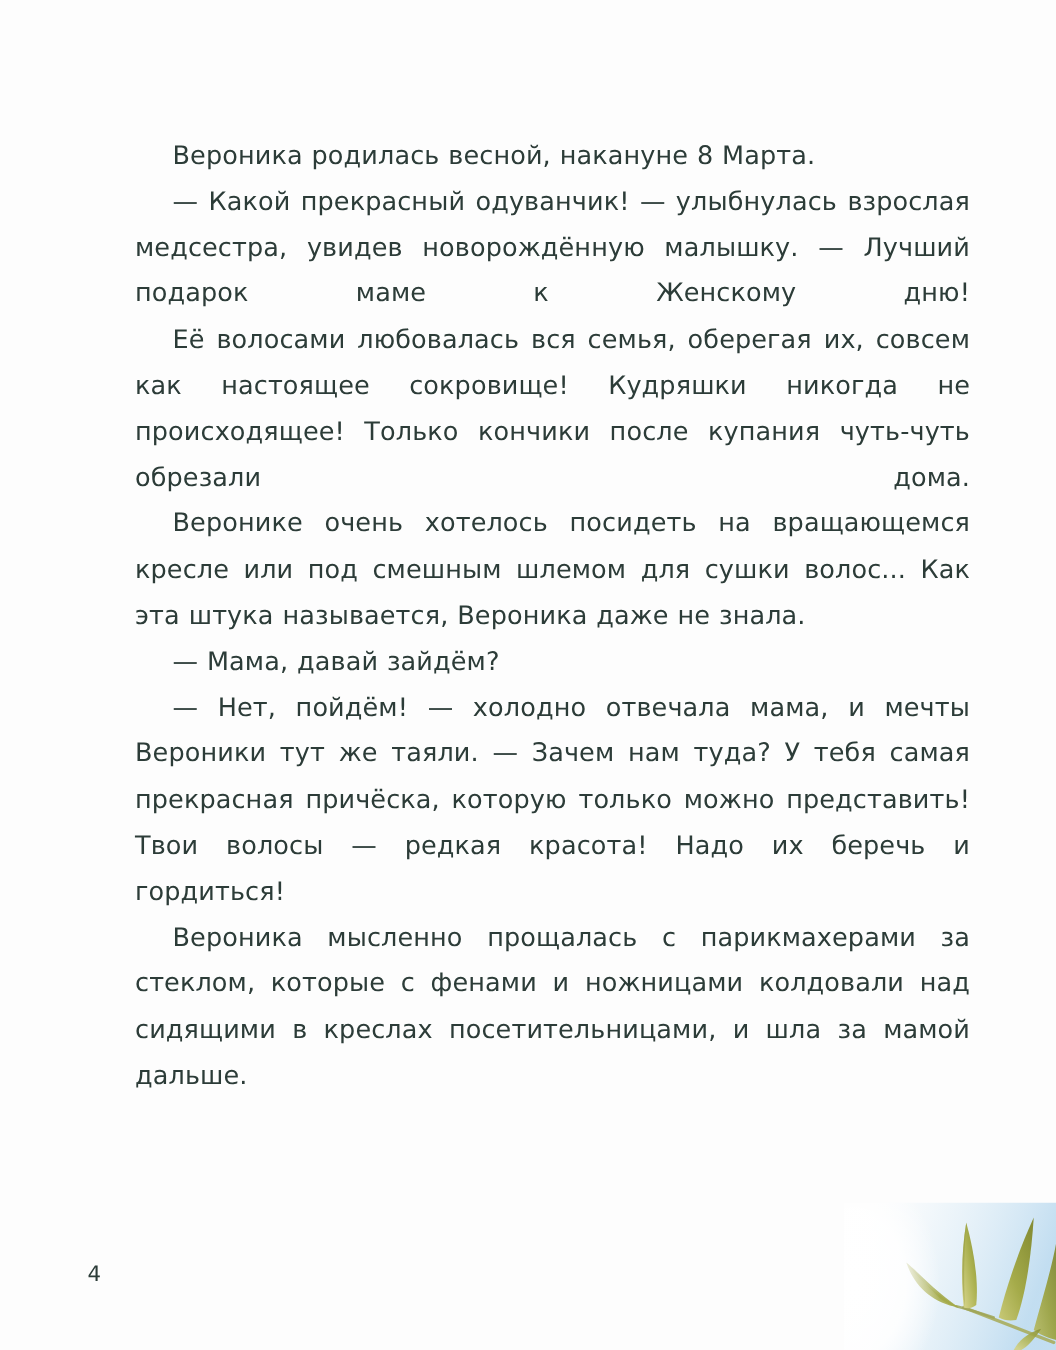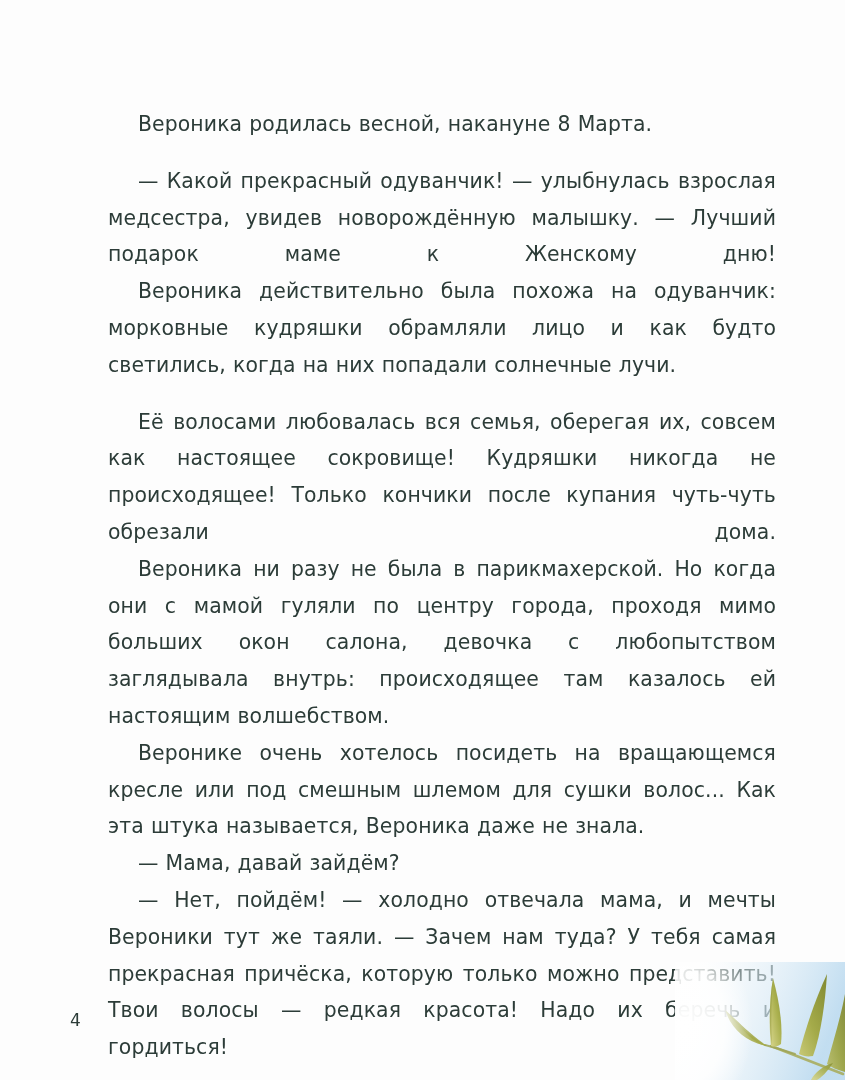--- a/index.html
+++ b/index.html
@@ -45,21 +45,20 @@
     letter-spacing: 0.1px;
     word-spacing: 0.5px;
   }
   .para:last-child {
     text-align-last: left;
   }
 
   
   .para.flush-last {
     text-align-last: justify;
-    margin-top: 20px;
   }
 
   
   .folio {
     position: absolute;
     left: 70px;
     top: 1010px;
     color: #2c3c38;
     font-size: 17px;
     line-height: 20px;
@@ -82,23 +81,21 @@
   }
 </style>
 </head>
 <body>
 
 <div class="page">
 
   <div class="text-block">
     <p class="para">Вероника родилась весной, накануне 8 Марта.</p>
     <p class="para flush-last">— Какой прекрасный одуванчик! — улыбнулась взрослая медсестра, увидев новорождённую малышку. — Лучший подарок маме к Женскому дню!</p>
-    <p class="para">Вероника действительно была похожа на одуванчик: морковные кудряшки обрамляли лицо и как будто светились, когда на них попадали солнечные лучи.</p>
     <p class="para flush-last">Её волосами любовалась вся семья, оберегая их, совсем как настоящее сокровище! Кудряшки никогда не происходящее! Только кончики после купания чуть-чуть обрезали дома.</p>
-    <p class="para">Вероника ни разу не была в парикмахерской. Но когда они с мамой гуляли по центру города, проходя мимо больших окон салона, девочка с любопытством заглядывала внутрь: происходящее там казалось ей настоящим волшебством.</p>
     <p class="para">Веронике очень хотелось посидеть на вращающемся кресле или под смешным шлемом для сушки волос... Как эта штука называется, Вероника даже не знала.</p>
     <p class="para">— Мама, давай зайдём?</p>
     <p class="para">— Нет, пойдём! — холодно отвечала мама, и мечты Вероники тут же таяли. — Зачем нам туда? У тебя самая прекрасная причёска, которую только можно представить! Твои волосы — редкая красота! Надо их беречь и гордиться!</p>
     <p class="para flush-last">Вероника мысленно прощалась с парикмахерами за стеклом, которые с фенами и ножницами колдовали над сидящими в креслах посетительницами, и шла за мамой дальше.</p>
   </div>
 
   <div class="folio">4</div>
 
   <div class="decor">
     <svg viewBox="0 0 170 118" xmlns="http://www.w3.org/2000/svg" aria-hidden="true">

